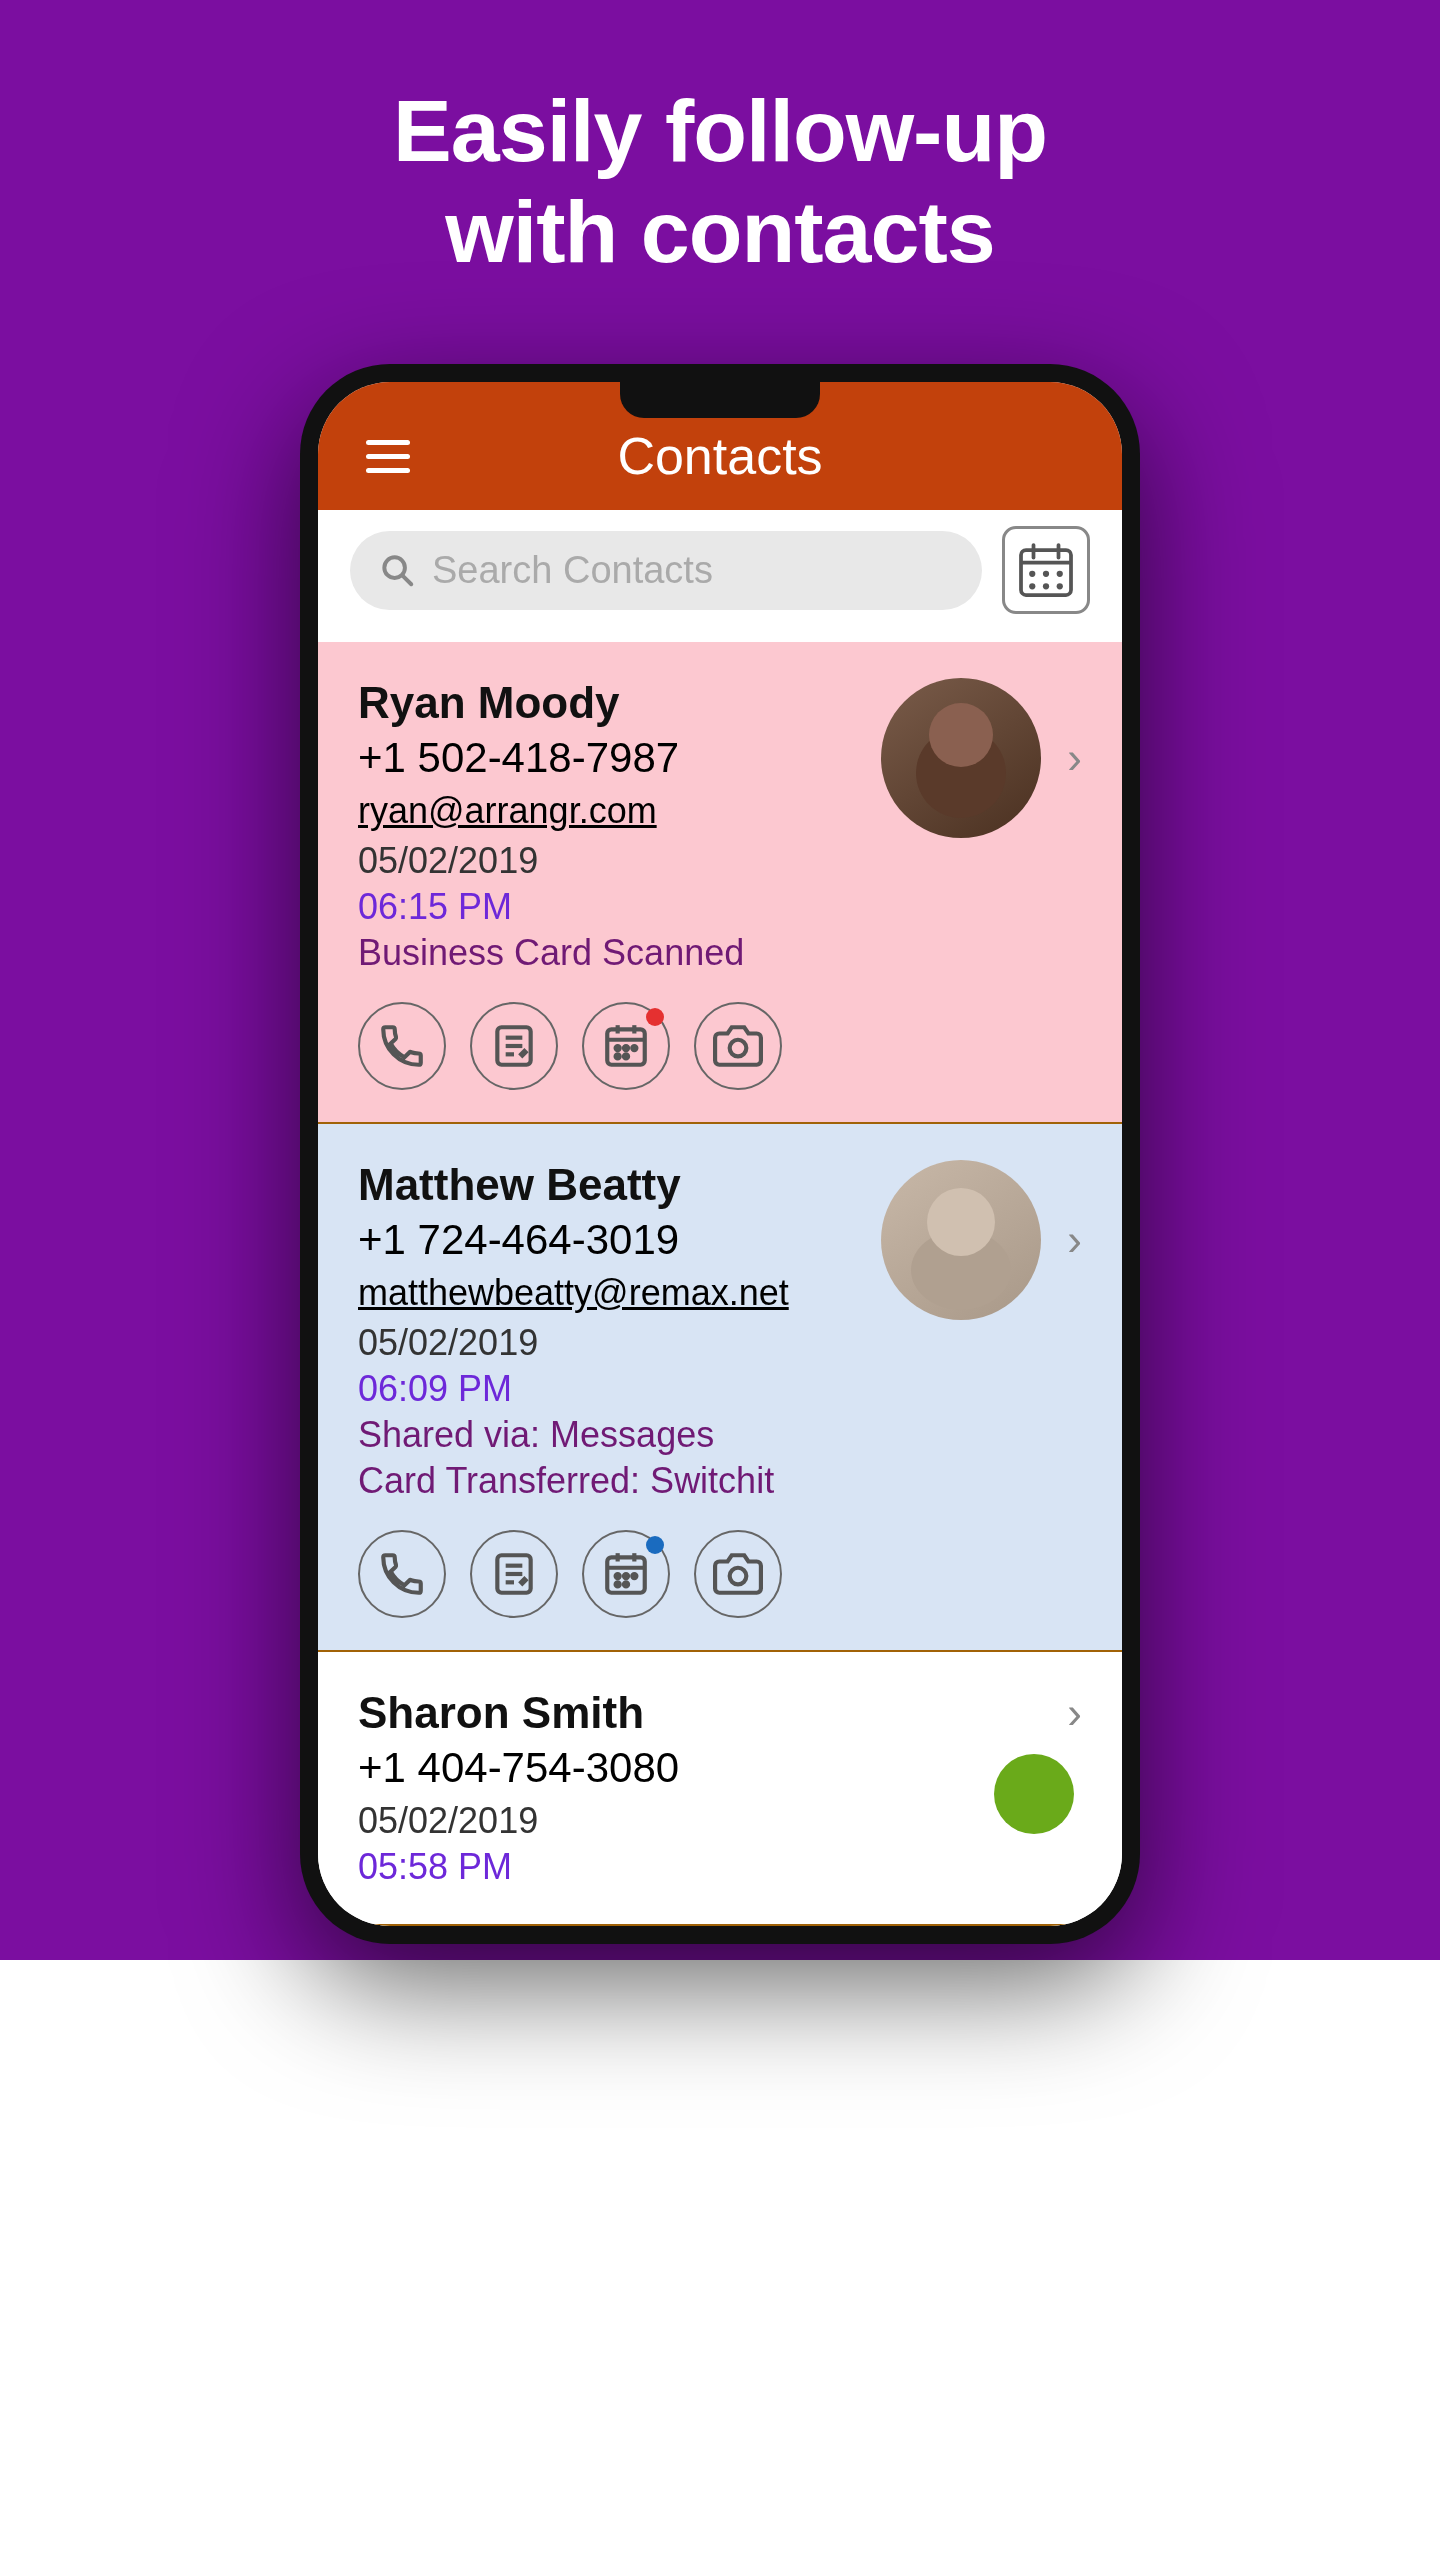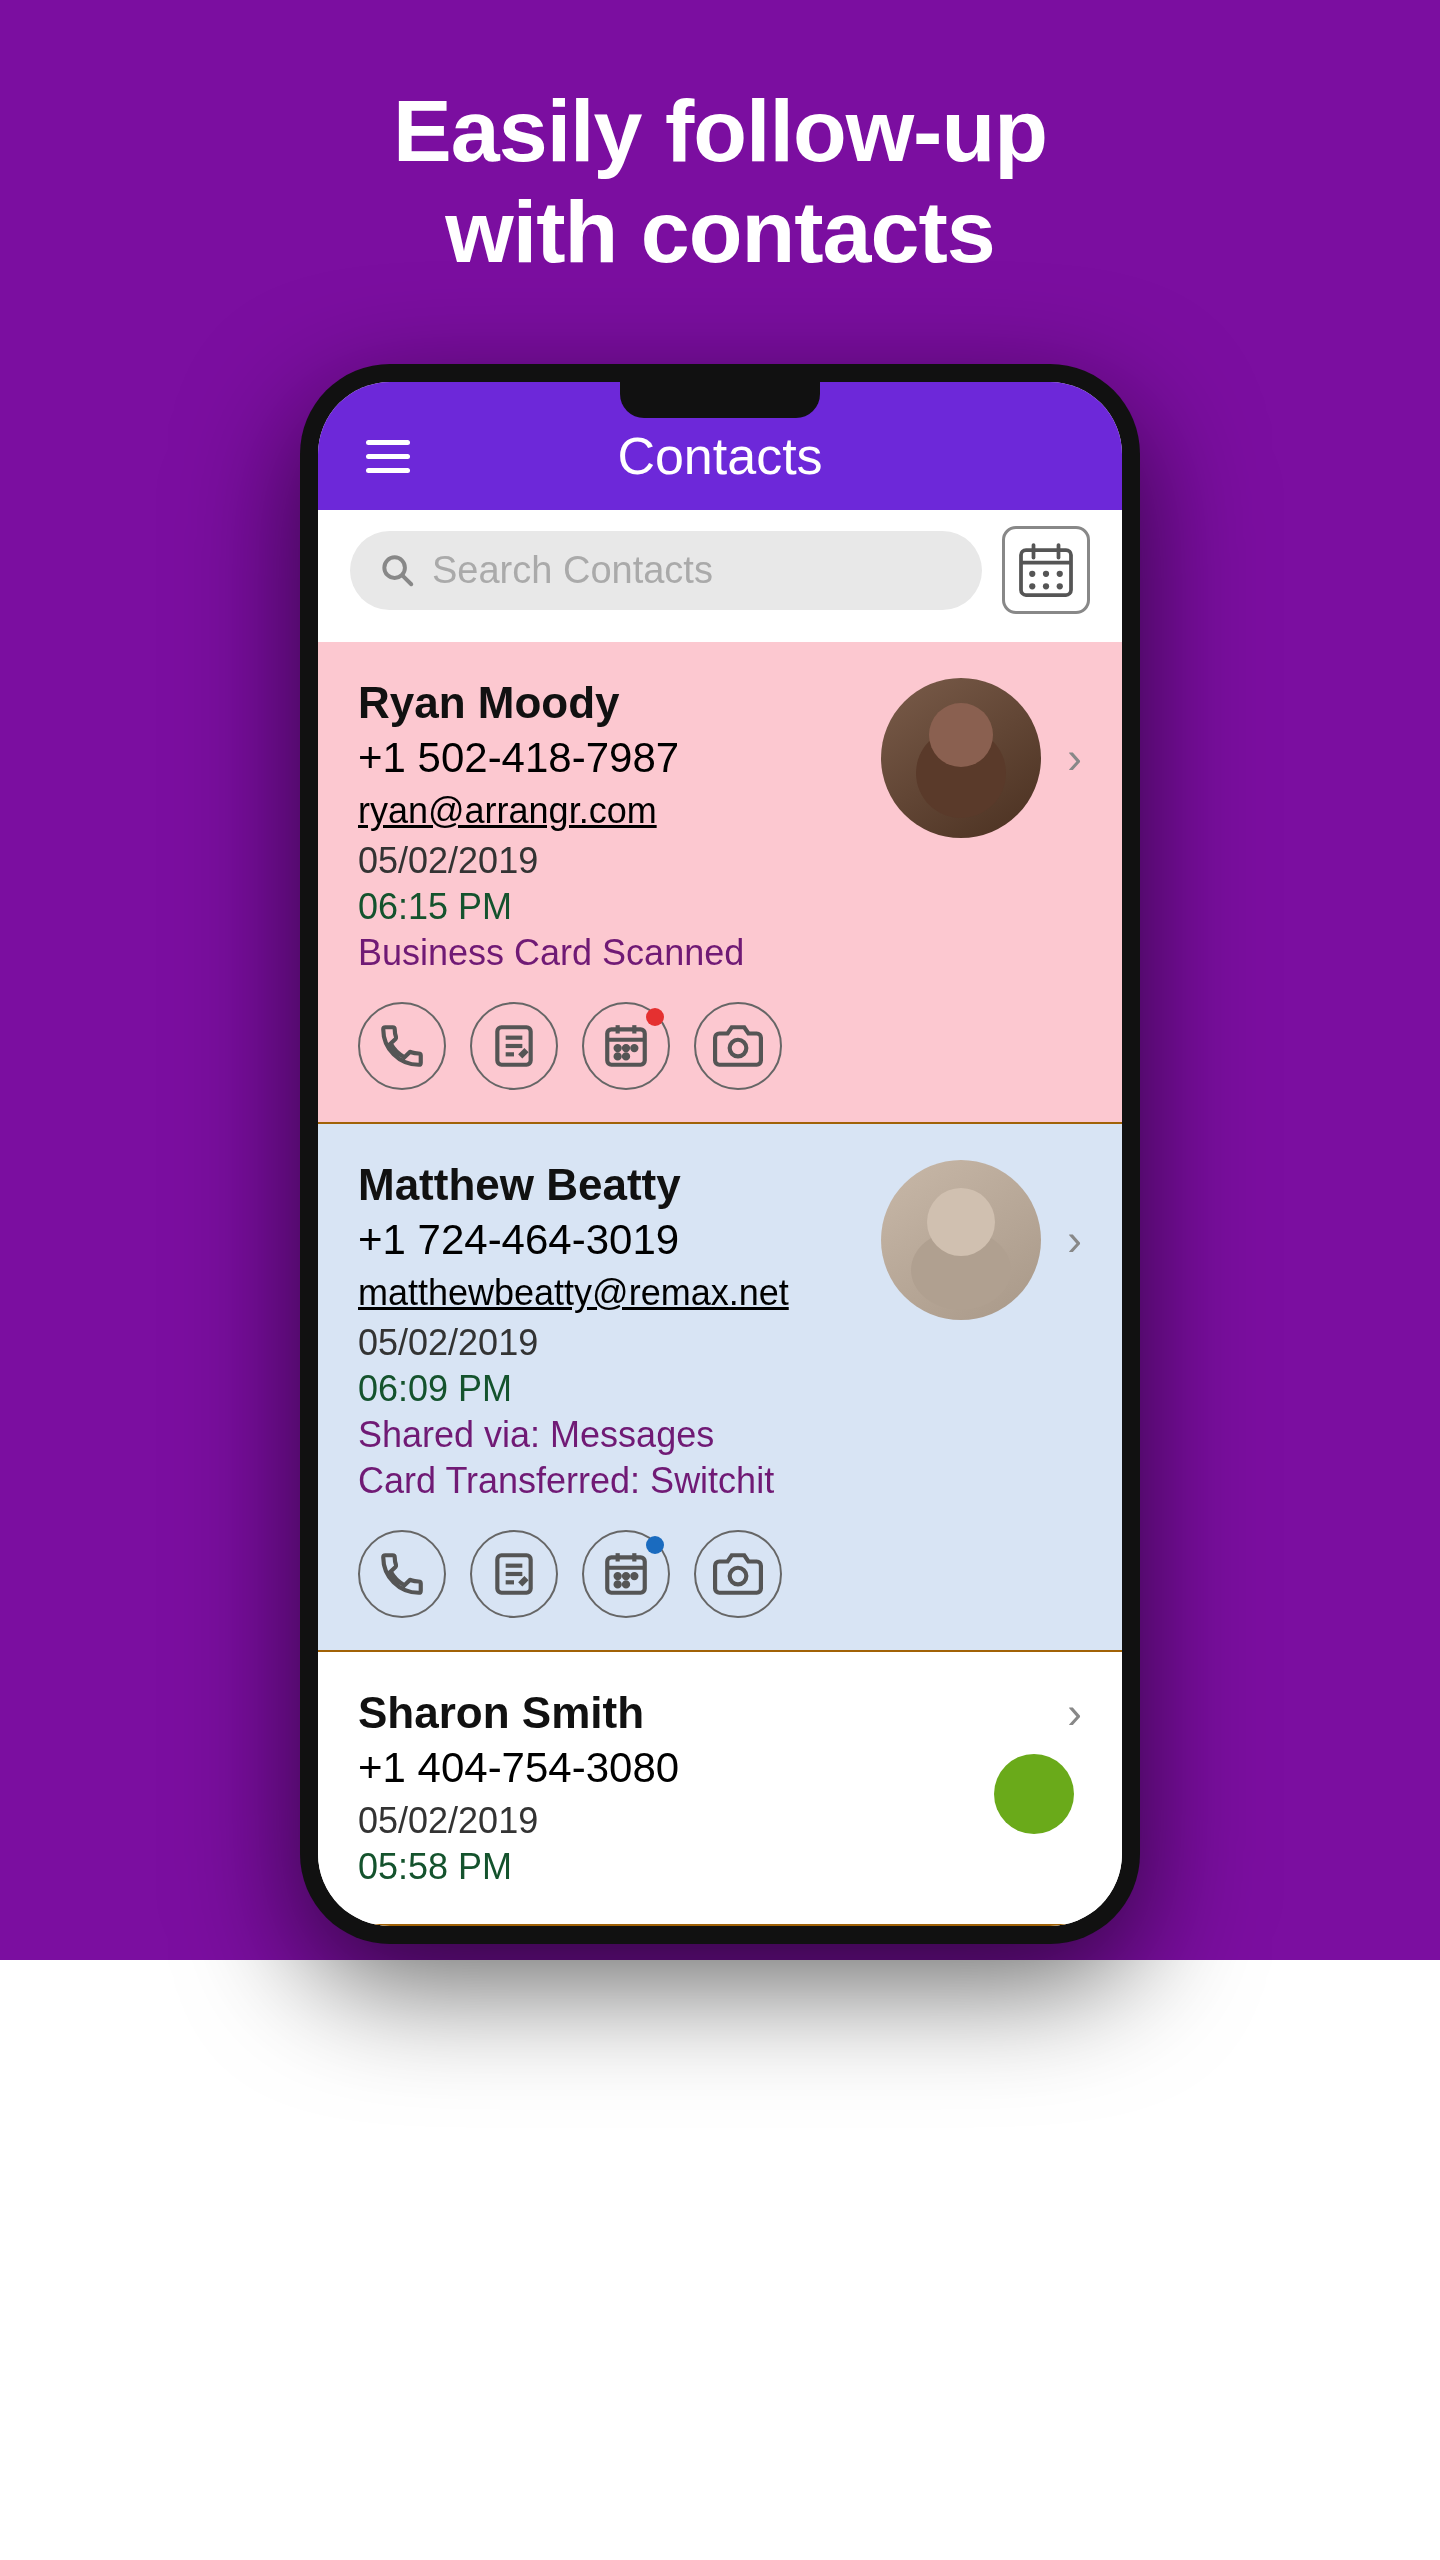--- a/index.html
+++ b/index.html
@@ -50,21 +50,21 @@
       transform: translateX(-50%);
       width: 200px;
       height: 36px;
       background: #111;
       border-radius: 0 0 24px 24px;
       z-index: 10;
     }
 
     
     .app-header {
-      background: #6d28d9;
+      background: #c2410c;
       padding: 44px 48px 24px 48px;
       display: flex;
       align-items: center;
       justify-content: center;
       position: relative;
     }
 
     .hamburger-icon {
       position: absolute;
       left: 48px;
@@ -179,21 +179,21 @@
     }
 
     .contact-date {
       font-size: 36px;
       color: #333;
       margin-bottom: 4px;
     }
 
     .contact-time {
       font-size: 36px;
-      color: #14532d;
+      color: #6d28d9;
       margin-bottom: 4px;
     }
 
     .contact-note {
       font-size: 36px;
       color: #701a75;
       margin-bottom: 4px;
     }
 
     .contact-avatar-wrap {

